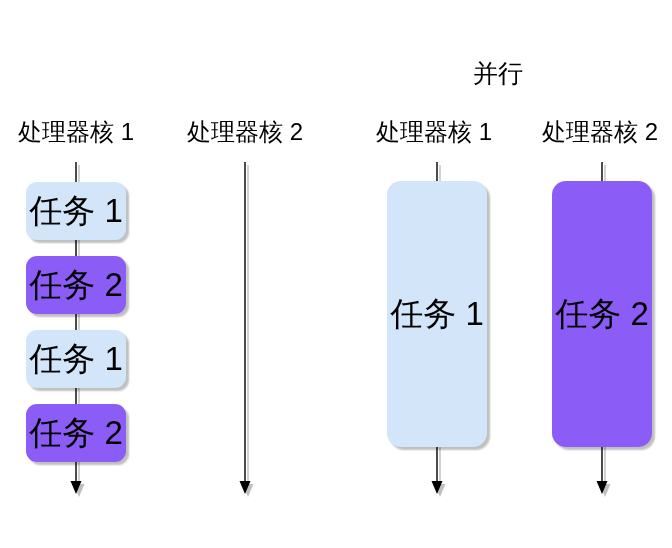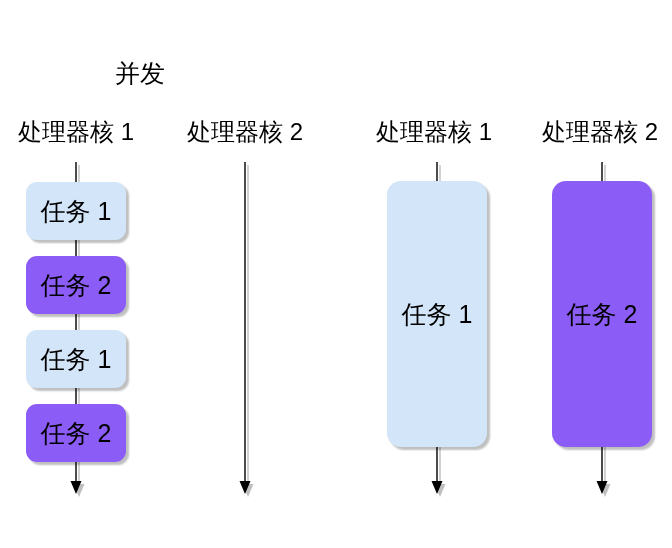--- a/index.html
+++ b/index.html
@@ -34,21 +34,21 @@
     top: 117px;
   }
   .task {
     position: absolute;
     width: 100px;
     height: 58px;
     border-radius: 11px;
     display: flex;
     align-items: center;
     justify-content: center;
-    font-size: 25px;
+    font-size: 33px;
     box-shadow: 3px 3px 2px rgba(0,0,0,0.25);
   }
   .task.tall {
     height: 266px;
     border-radius: 14px;
   }
   .task.blue   { background: #d3e5f8; }
   .task.orange { background: #8b5cf6; }
 </style>
 </head>
@@ -79,21 +79,21 @@
       <line x1="437" y1="162" x2="437" y2="483" stroke="#000000" stroke-width="1.4"></line>
       <polygon points="431.5,481 442.5,481 437,494" fill="#000000"></polygon>
     </g>
 
     <g filter="url(#lineShadow)">
       <line x1="602" y1="162" x2="602" y2="483" stroke="#000000" stroke-width="1.4"></line>
       <polygon points="596.5,481 607.5,481 602,494" fill="#000000"></polygon>
     </g>
   </svg>
 
-  <div class="abs-center panel-title" style="left:140px;">并发</div>
+  <div class="abs-center panel-title" style="left:498px;">并行</div>
 
   <div class="abs-center core-label" style="left:76px;">处理器核 1</div>
   <div class="abs-center core-label" style="left:245px;">处理器核 2</div>
   <div class="abs-center core-label" style="left:434px;">处理器核 1</div>
   <div class="abs-center core-label" style="left:600px;">处理器核 2</div>
 
   <div class="task blue" style="left:26px; top:182px;">
     <span>任务 1</span>
   </div>
   <div class="task orange" style="left:26px; top:256px;">

